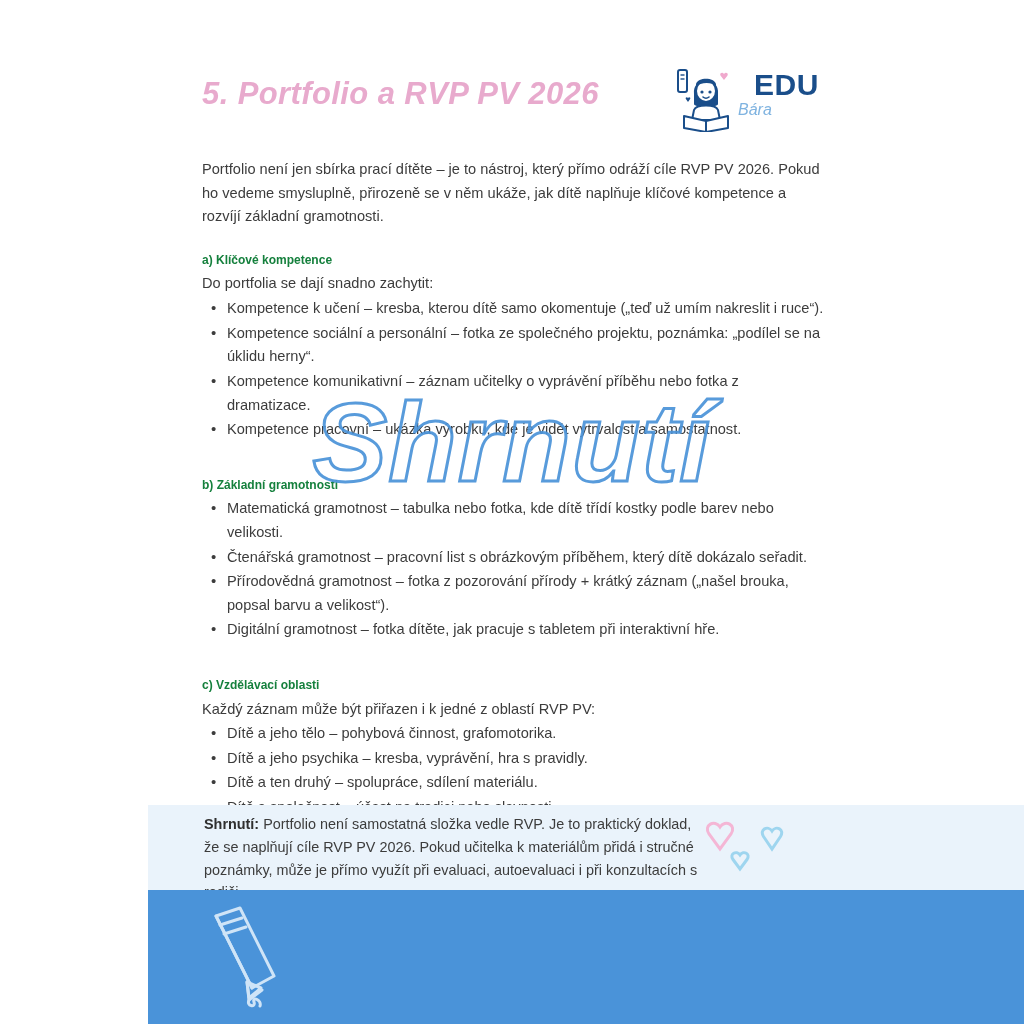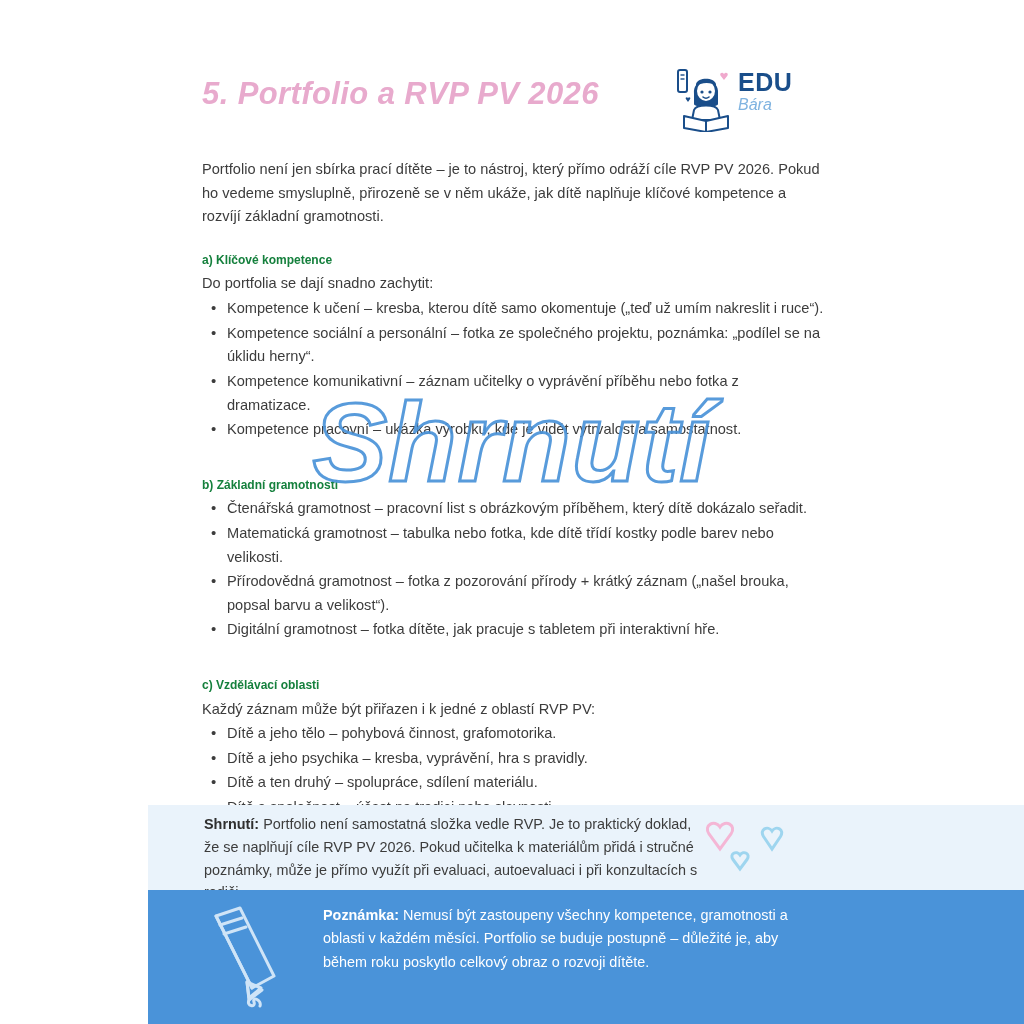--- a/index.html
+++ b/index.html
@@ -56,25 +56,26 @@
     width: 60px;
     height: 68px;
   }
   .logo-text {
     position: absolute;
     left: 62px;
     top: 8px;
     width: 80px;
   }
   .logo-edu {
-    font-size: 25px;
+    font-size: 30px;
     font-weight: bold;
     letter-spacing: 0.5px;
     color: #1a4e8a;
     line-height: 1;
+    margin-left: 16px;
   }
   .logo-bara {
     font-size: 16px;
     font-style: italic;
     color: #7fb3e0;
     line-height: 1;
     margin-top: 2px;
   }
 
   
@@ -247,22 +248,22 @@
       <li>Kompetence k učení – kresba, kterou dítě samo okomentuje („teď už umím nakreslit i ruce“).</li>
       <li>Kompetence sociální a personální – fotka ze společného projektu, poznámka: „podílel se na úklidu herny“.</li>
       <li>Kompetence komunikativní – záznam učitelky o vyprávění příběhu nebo fotka z dramatizace.</li>
       <li>Kompetence pracovní – ukázka výrobku, kde je vidět vytrvalost a samostatnost.</li>
     </ul>
 
     <div class="gap-a"></div>
 
     <h3 class="sec-head">b) Základní gramotnosti</h3>
     <ul class="bullets">
+      <li>Matematická gramotnost – tabulka nebo fotka, kde dítě třídí kostky podle barev nebo velikosti.</li>
       <li>Čtenářská gramotnost – pracovní list s obrázkovým příběhem, který dítě dokázalo seřadit.</li>
-      <li>Matematická gramotnost – tabulka nebo fotka, kde dítě třídí kostky podle barev nebo velikosti.</li>
       <li>Přírodovědná gramotnost – fotka z pozorování přírody + krátký záznam („našel brouka, popsal barvu a velikost“).</li>
       <li>Digitální gramotnost – fotka dítěte, jak pracuje s tabletem při interaktivní hře.</li>
     </ul>
 
     <div class="gap-b"></div>
 
     <h3 class="sec-head">c) Vzdělávací oblasti</h3>
     <p class="sec-lead">Každý záznam může být přiřazen i k jedné z oblastí RVP PV:</p>
     <ul class="bullets">
       <li>Dítě a jeho tělo – pohybová činnost, grafomotorika.</li>
@@ -297,18 +298,15 @@
           <path d="M20 12 L44 4 L78 72 L56 84 Z"></path>
           <path d="M20 12 L56 84"></path>
           <path d="M56 84 L58 100 L70 90 Z" transform="translate(-5,-6)"></path>
           <path d="M51 78 L53 96 L66 86"></path>
           <path d="M24 21 L46 14"></path>
           <path d="M28 30 L50 23"></path>
           <path d="M53 96 C50 102, 60 104, 58 98 C56 92, 66 96, 64 102"></path>
         </g>
       </svg>
     </div>
-    <div class="note-text">
-      <b>Poznámka:</b><span> Nemusí být zastoupeny všechny kompetence, gramotnosti a oblasti v každém měsíci. Portfolio se buduje postupně – důležité je, aby během roku poskytlo celkový obraz o rozvoji dítěte.</span>
-    </div>
   </div>
 
 </div>
 
 </body></html>

